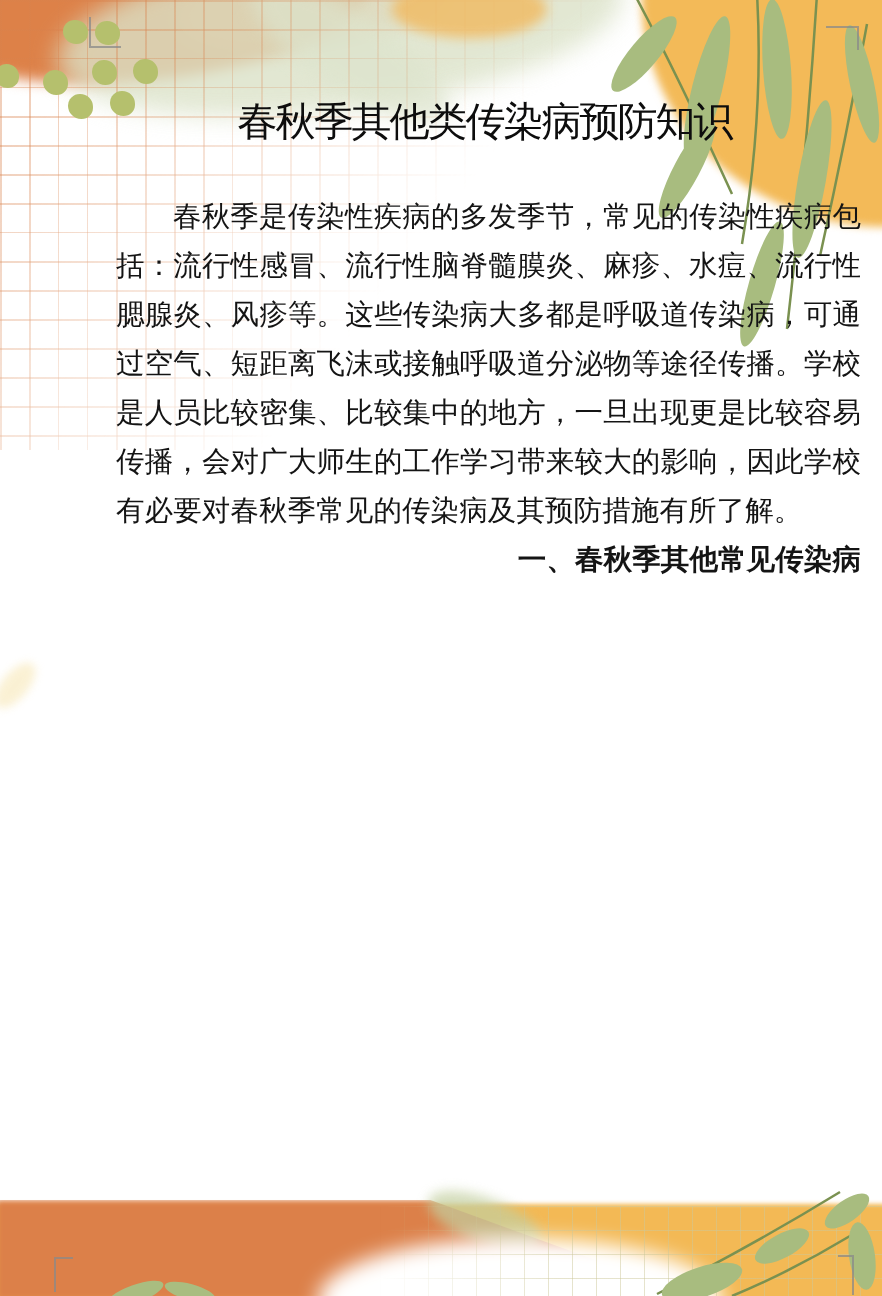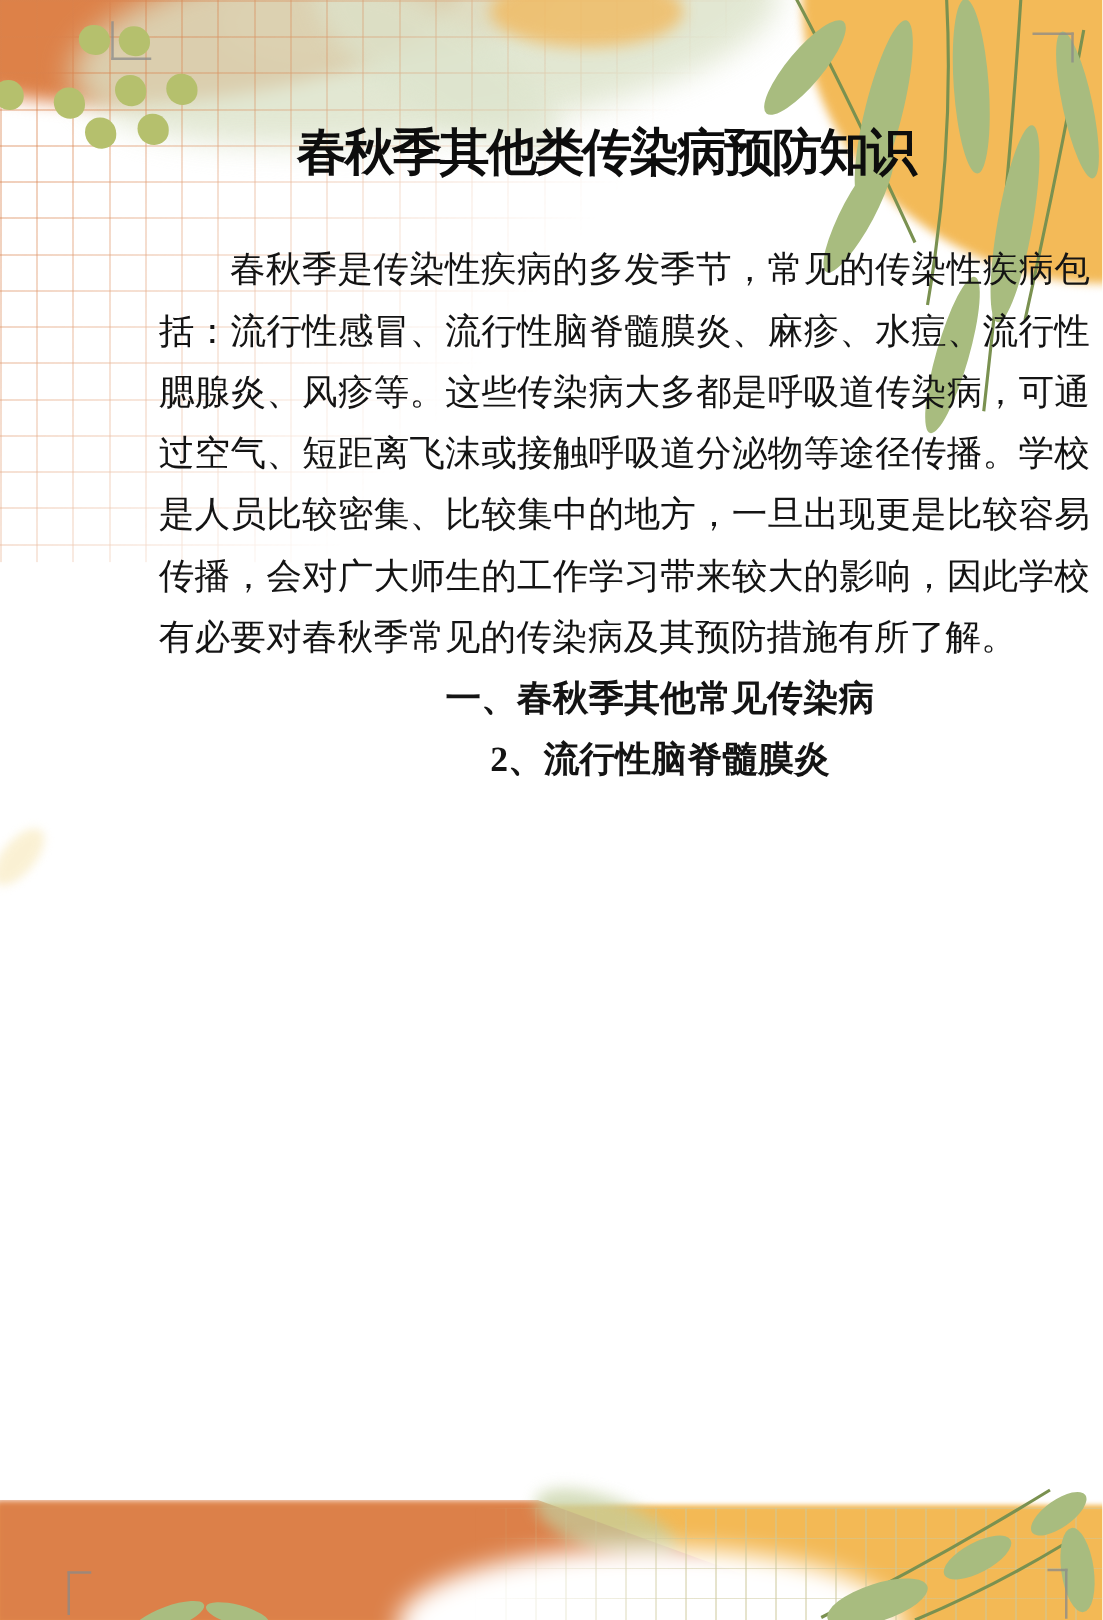--- a/index.html
+++ b/index.html
@@ -54,25 +54,25 @@
 
   
   .bk{position:absolute;z-index:6;opacity:.75;}
   .bk-tl{left:89px;top:17px;width:30px;height:29px;border-left:2px solid #8a8a8a;border-bottom:2px solid #8a8a8a;}
   .bk-tr{left:826px;top:26px;width:31px;height:22px;border-top:2px solid #8a8a8a;border-right:2px solid #8a8a8a;}
   .bk-bl{left:54px;top:1257px;width:17px;height:33px;border-top:2px solid #8a8a8a;border-left:2px solid #8a8a8a;}
   .bk-br{left:838px;top:1255px;width:14px;height:38px;border-top:2px solid #8a8a8a;border-right:2px solid #8a8a8a;}
 
   
   .title{position:absolute;left:112px;top:94px;width:745px;margin:0;text-align:center;
-         font-size:40px;font-weight:700;letter-spacing:-2px;color:#0d0d0d;z-index:7;}
-  .content{position:absolute;left:127px;top:192px;width:745px;z-index:7;
+         font-size:40px;font-weight:400;letter-spacing:-2px;color:#0d0d0d;z-index:7;}
+  .content{position:absolute;left:116px;top:192px;width:745px;z-index:7;
            font-size:28.5px;line-height:49px;letter-spacing:.1px;}
   .content p{margin:0;text-indent:2em;text-align:justify;text-justify:inter-ideograph;}
-  .content p.heading{font-weight:700;text-align:center;}
+  .content p.heading{font-weight:700;text-align:right;}
 </style>
 </head>
 <body>
 
 <div class="page">
 
   <div class="wash-tl"></div>
   <div class="wash-tl2"></div>
   <div class="wash-green"></div>
   <div class="wash-green2"></div>
@@ -140,16 +140,15 @@
   <div class="bk bk-tl"></div>
   <div class="bk bk-tr"></div>
   <div class="bk bk-bl"></div>
   <div class="bk bk-br"></div>
 
   <h1 class="title">春秋季其他类传染病预防知识</h1>
 
   <div class="content">
     <p class="para">春秋季是传染性疾病的多发季节，常见的传染性疾病包括：流行性感冒、流行性脑脊髓膜炎、麻疹、水痘、流行性腮腺炎、风疹等。这些传染病大多都是呼吸道传染病，可通过空气、短距离飞沫或接触呼吸道分泌物等途径传播。学校是人员比较密集、比较集中的地方，一旦出现更是比较容易传播，会对广大师生的工作学习带来较大的影响，因此学校有必要对春秋季常见的传染病及其预防措施有所了解。</p>
     <p class="heading">一、春秋季其他常见传染病</p>
-    <p class="heading">2、流行性脑脊髓膜炎</p>
   </div>
 
 </div>
 
 </body></html>

